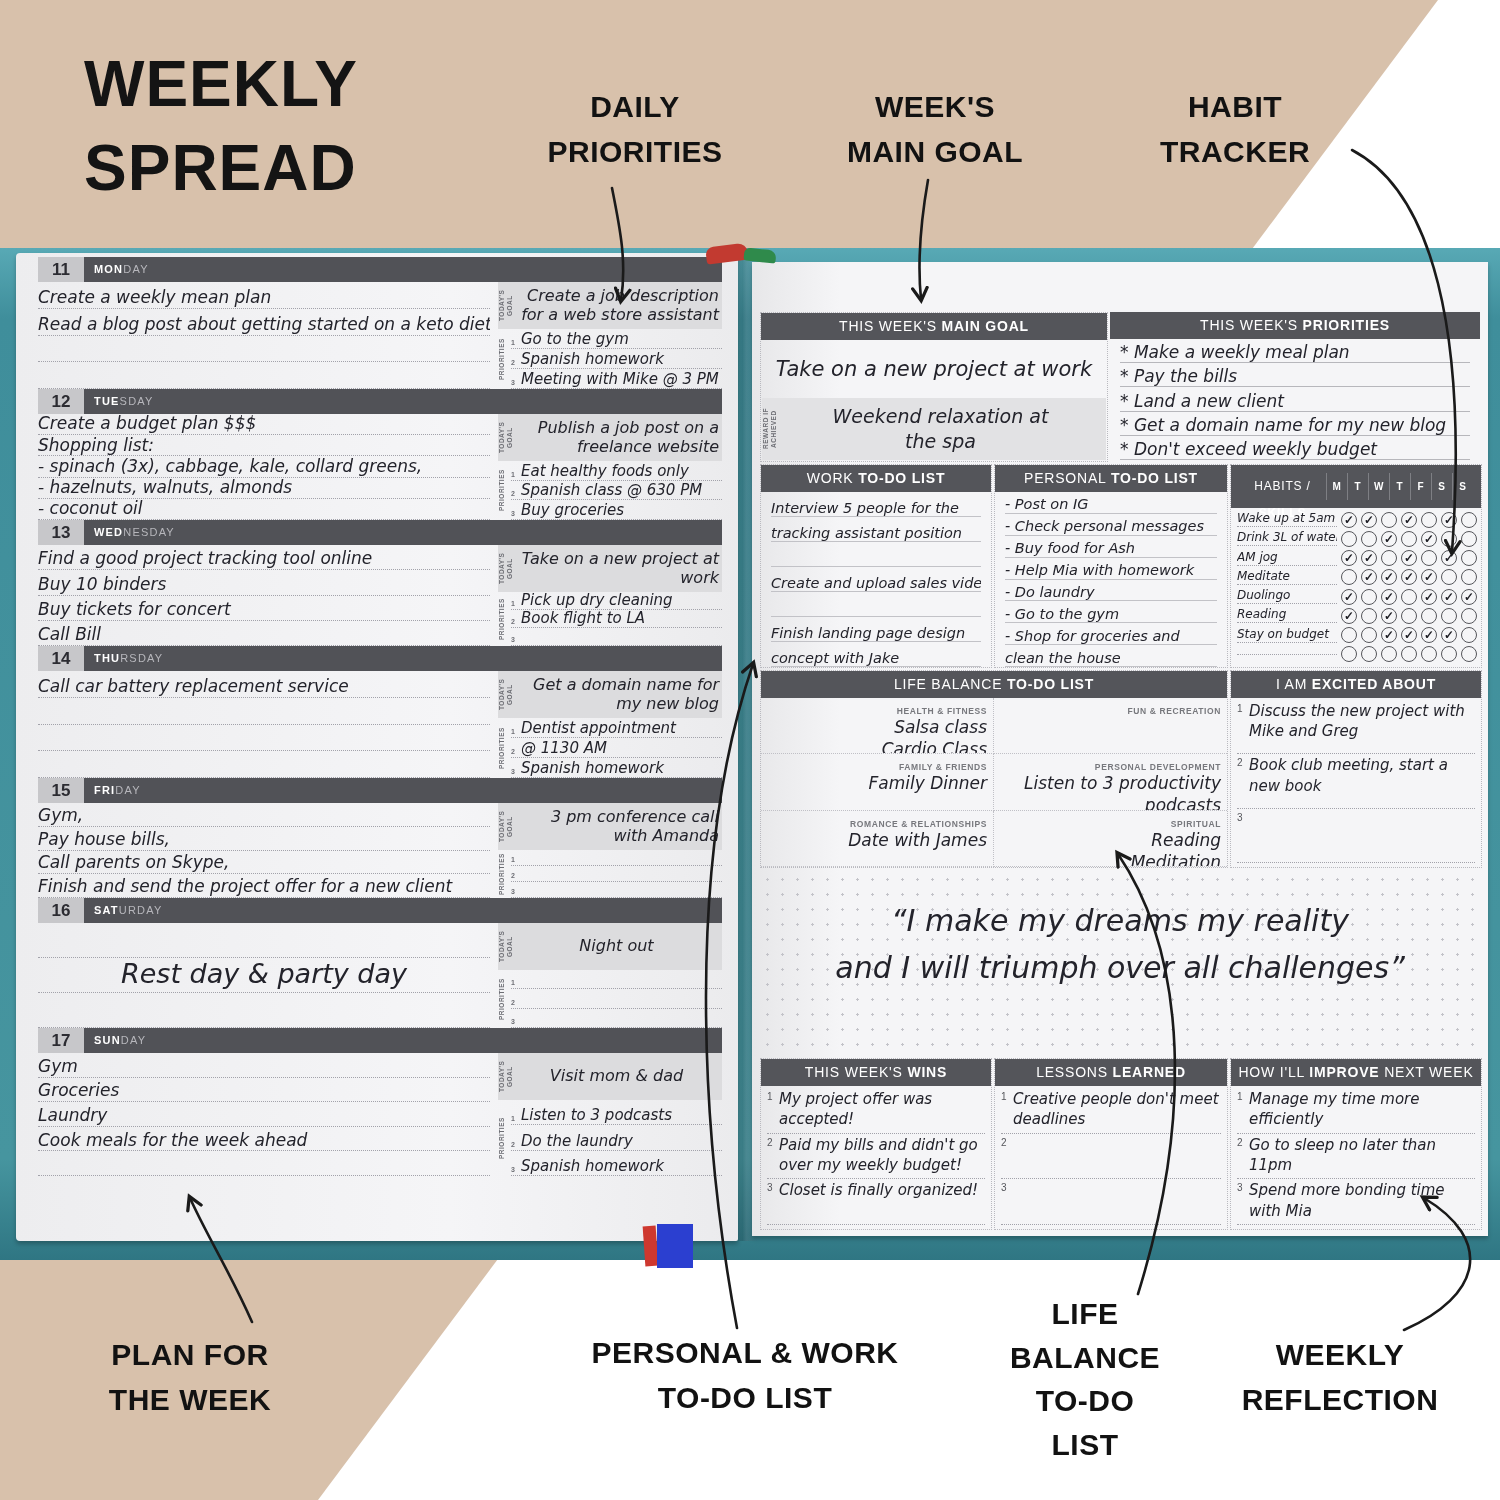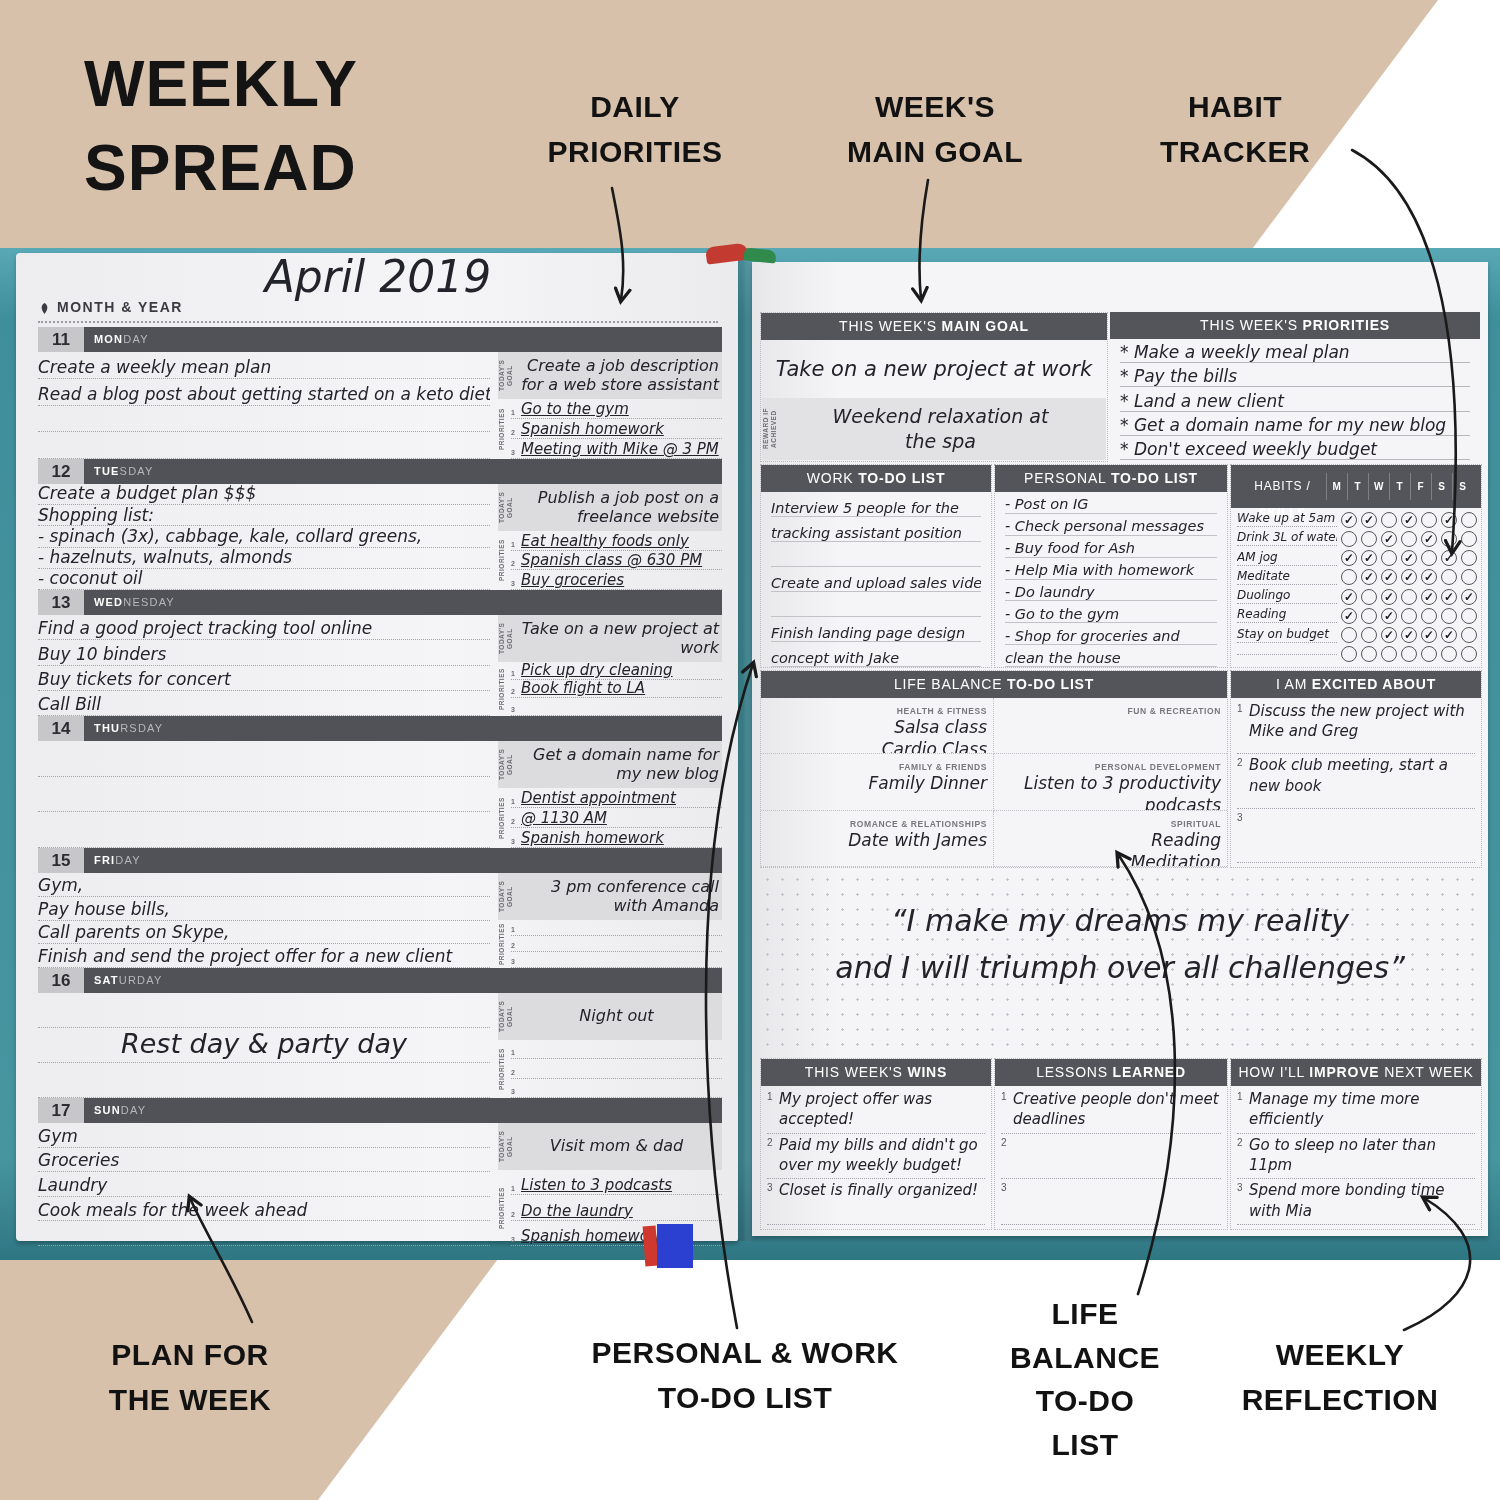--- a/index.html
+++ b/index.html
@@ -59,21 +59,21 @@
   .side{width:224px;flex:none;display:flex;flex-direction:column;}
   .goal-box{height:47px;background:#dcdcde;display:flex;flex:none;}
   .vlabel{writing-mode:vertical-rl;transform:rotate(180deg);font-size:6.5px;font-weight:700;color:#6d6e74;
           letter-spacing:.5px;text-align:center;width:13px;flex:none;line-height:1.3;}
   .goal-text{flex:1;display:flex;align-items:center;justify-content:center;text-align:right;
              font-size:16px;line-height:1.15;padding:1px 3px;}
   .prio{flex:1;display:flex;min-height:0;}
   .prio-rows{flex:1;display:flex;flex-direction:column;min-width:0;}
   .prio-row{flex:1;display:flex;align-items:flex-end;border-bottom:1px dotted #a2a2aa;overflow:hidden;}
   .pnum{width:10px;font-size:7px;font-weight:700;color:#6d6e74;line-height:1;padding-bottom:2px;flex:none;}
-  .ptext{font-size:15px;line-height:1;white-space:nowrap;padding-bottom:1px;text-decoration:underline;}
+  .ptext{font-size:15px;line-height:1;white-space:nowrap;padding-bottom:1px;}
 
   
   .panel{position:absolute;border:1px dotted #b9b9bf;display:flex;flex-direction:column;}
   .pbar{height:27px;background:#54555a;color:#fff;font-size:14px;letter-spacing:.8px;
         line-height:27px;text-align:center;flex:none;}
   .pbar b{font-weight:700;}
   .p-maingoal{left:8px;top:50px;width:346px;height:148px;}
   .mg-text{flex:1;display:flex;align-items:center;justify-content:center;font-size:21px;text-align:center;}
   .mg-reward{height:62px;background:#e2e2e4;display:flex;flex:none;margin:0 1px 1px 1px;}
   .reward-text{flex:1;display:flex;align-items:center;justify-content:center;font-size:19px;
@@ -143,29 +143,20 @@
 BALANCE
 TO-DO
 LIST</div>
   <div class="callout c-reflection">WEEKLY
 REFLECTION</div>
 
   <div class="cover"></div>
   <div class="spine"></div>
 
   <div class="page page-left">
-    <div class="lp-header">
-      <span class="leaf">
-        <svg width="13" height="13" viewBox="0 0 12 12">
-            <path d="M6 1 C3 3 2 6 6 11 C10 6 9 3 6 1 Z" fill="#3b3b41"></path>
-          </svg>
-      </span>
-      <span class="lp-label">MONTH &amp; YEAR</span>
-      <div class="month-hw hw">April 2019</div>
-    </div>
     <div class="days">
         <div class="day" style="height: 132px;">
           <div class="day-head">
             <span class="day-num">11</span>
             <div class="day-bar"><b>MON</b><span class="day-rest">DAY</span></div>
           </div>
           <div class="day-body">
             <div class="notes">
               <div class="note-line">
                 <span class="hw">Create a weekly mean plan</span>
@@ -298,20 +289,23 @@
             </div>
           </div>
         </div>
         <div class="day" style="height: 132px;">
           <div class="day-head">
             <span class="day-num">14</span>
             <div class="day-bar"><b>THU</b><span class="day-rest">RSDAY</span></div>
           </div>
           <div class="day-body">
             <div class="notes">
+              <div class="note-line">
+                <span class="hw">Call car battery replacement service</span>
+              </div>
               <div class="note-line">
                 <span class="hw"></span>
               </div>
               <div class="note-line">
                 <span class="hw"></span>
               </div>
               <div class="note-line">
                 <span class="hw"></span>
               </div>
             </div>

